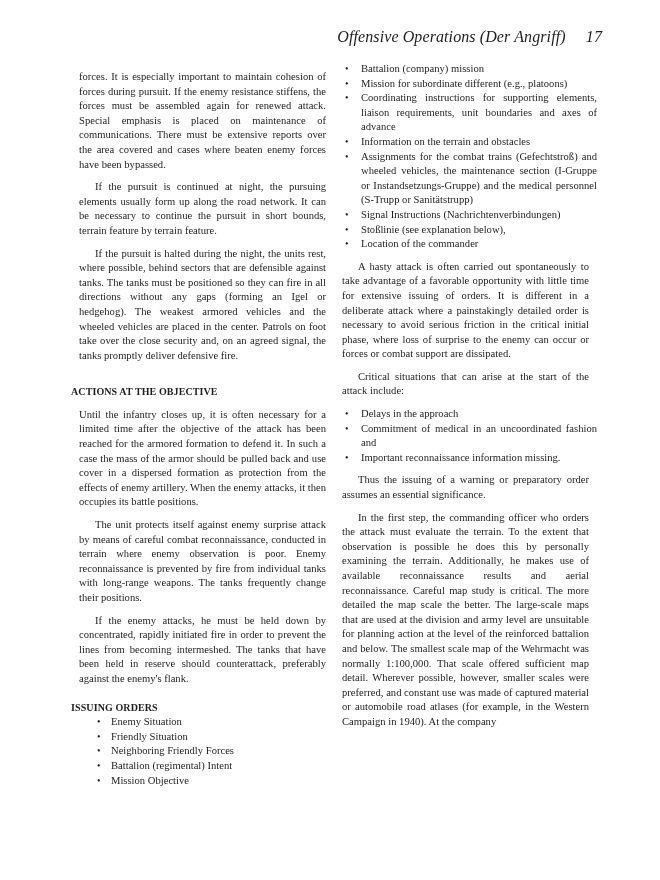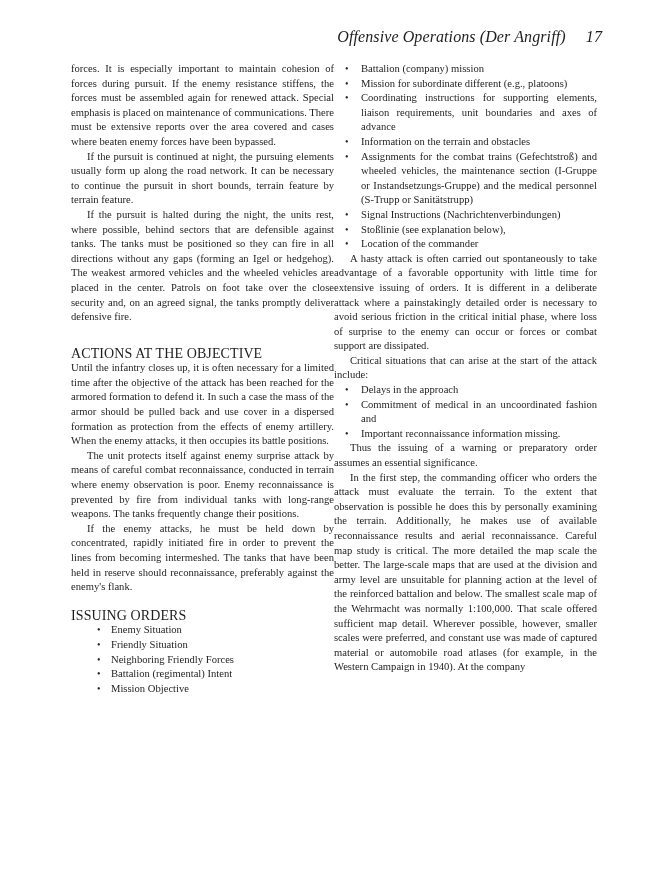--- a/index.html
+++ b/index.html
@@ -3,23 +3,23 @@
 <meta charset="utf-8">
 <style>
   html, body { margin: 0; padding: 0; background: #ffffff; }
   body { width: 660px; height: 880px; position: relative; overflow: hidden;
          font-family: "Liberation Serif", "DejaVu Serif", serif; color: #1e1e1e; }
   .running-head { position: absolute; top: 28px; right: 58px; font-size: 16px; font-style: italic; letter-spacing: 0.1px; }
   .running-head .pnum { display: inline-block; margin-left: 16px; font-style: italic; }
   .col { position: absolute; top: 62px; width: 263px; font-size: 10.6px; line-height: 14.6px; text-align: justify; hyphens: manual; }
   .col.left { left: 71px; }
   .col.right { left: 334px; }
-  p { margin: 0; }
+  p { margin: 8px; }
   p.indent { text-indent: 16px; }
-  h3 { margin: 14px 0 0 0; font-size: 14px; font-weight: normal; line-height: 14.6px; letter-spacing: 0.1px; }
+  h3 { margin: 14px 0 0 0; font-size: 10px; font-weight: bold; line-height: 14.6px; letter-spacing: 0.1px; }
   ul { list-style: none; margin: 0; padding: 0; }
   ul li { position: relative; padding-left: 40px; }
   ul li::before { content: "\2022"; position: absolute; left: 26px; top: 0; font-size: 10px; }
   ul.right-top li { padding-left: 27px; }
   ul.right-top li::before { left: 11px; }
   ul.nested li { padding-left: 27px; }
   ul.nested li::before { left: 11px; }
 </style>
 </head>
 <body>
@@ -29,21 +29,21 @@
   <span class="pnum">17</span>
 </div>
 
 <div class="col left">
   <p>forces. It is especially important to maintain cohesion of forces during pursuit. If the enemy resistance stiffens, the forces must be assembled again for renewed attack. Special emphasis is placed on maintenance of communications. There must be extensive reports over the area covered and cases where beaten enemy forces have been bypassed.</p>
   <p class="indent">If the pursuit is continued at night, the pursuing elements usually form up along the road network. It can be necessary to continue the pursuit in short bounds, terrain feature by terrain feature.</p>
   <p class="indent">If the pursuit is halted during the night, the units rest, where possible, behind sectors that are defensible against tanks. The tanks must be positioned so they can fire in all directions without any gaps (forming an Igel or hedgehog). The weakest armored vehicles and the wheeled vehicles are placed in the center. Patrols on foot take over the close security and, on an agreed signal, the tanks promptly deliver defensive fire.</p>
   <h3 style="margin-top:22px;">ACTIONS AT THE OBJECTIVE</h3>
   <p>Until the infantry closes up, it is often necessary for a limited time after the objective of the attack has been reached for the armored formation to defend it. In such a case the mass of the armor should be pulled back and use cover in a dispersed formation as protection from the effects of enemy artillery. When the enemy attacks, it then occupies its battle positions.</p>
   <p class="indent">The unit protects itself against enemy surprise attack by means of careful combat reconnaissance, conducted in terrain where enemy observation is poor. Enemy reconnaissance is prevented by fire from individual tanks with long-range weapons. The tanks frequently change their positions.</p>
-  <p class="indent">If the enemy attacks, he must be held down by concentrated, rapidly initiated fire in order to prevent the lines from becoming intermeshed. The tanks that have been held in reserve should reconnaissance, preferably against the enemy's flank.</p>
+  <p class="indent">If the enemy attacks, he must be held down by concentrated, rapidly initiated fire in order to prevent the lines from becoming intermeshed. The tanks that have been held in reserve should counterattack, preferably against the enemy's flank.</p>
   <h3 style="">ISSUING ORDERS</h3>
   <ul>
     <li>Enemy Situation</li>
     <li>Friendly Situation</li>
     <li>Neighboring Friendly Forces</li>
     <li>Battalion (regimental) Intent</li>
     <li>Mission Objective</li>
   </ul>
 </div>
 

